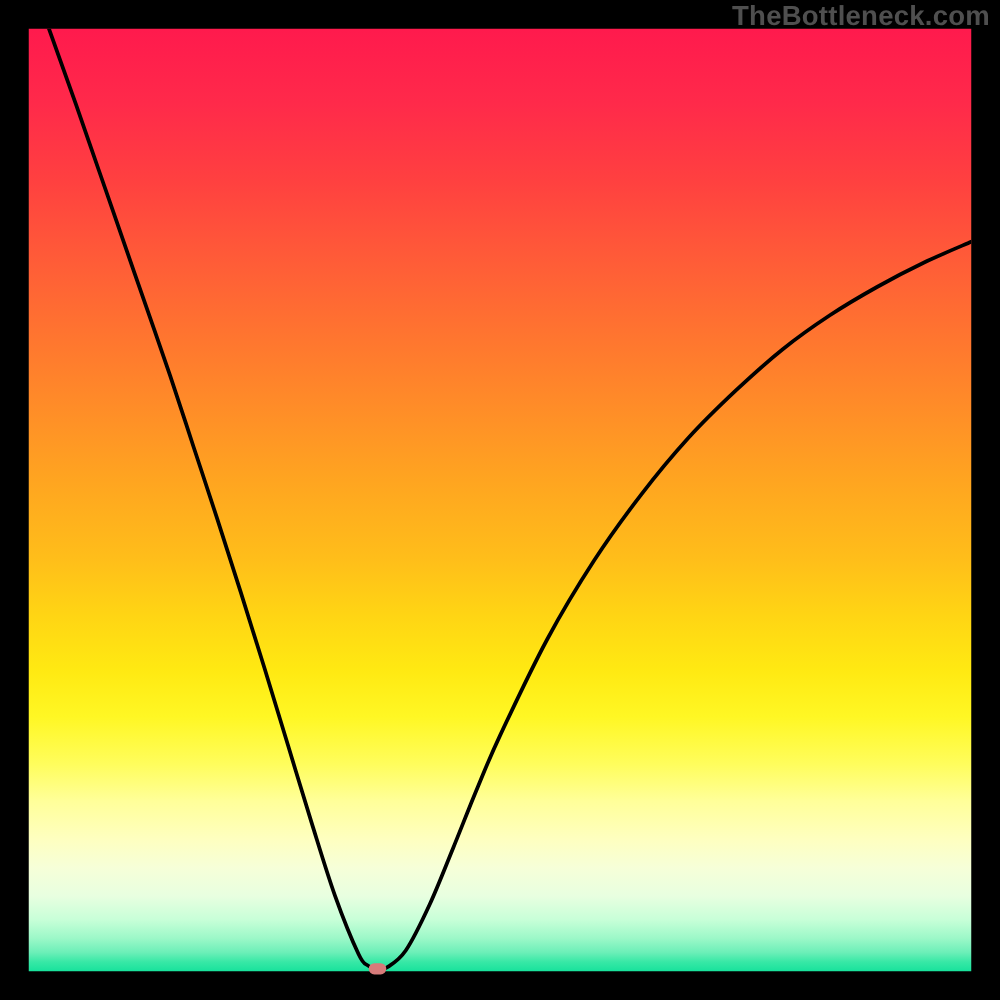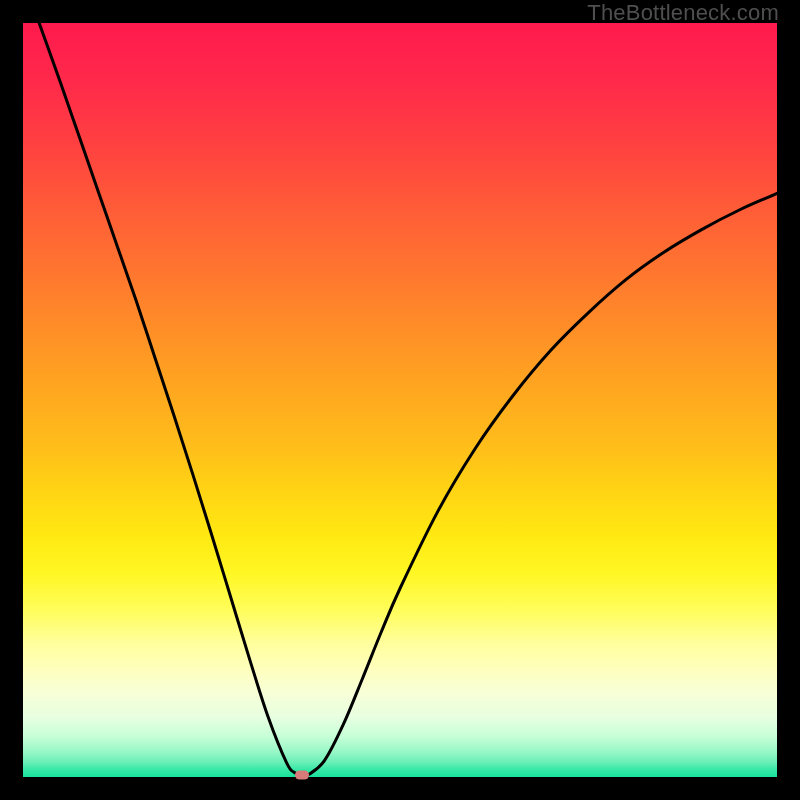--- a/index.html
+++ b/index.html
@@ -59,24 +59,24 @@
   .marker {
     position: absolute;
     width: 14px;
     height: 9px;
     border-radius: 5px;
     transform: translate(-50%, -50%);
   }
   .watermark {
     position: absolute;
     top: 0px;
-    right: 21px;
+    right: 8px;
     color: #4f4f4f;
     font-size: 22px;
-    font-weight: 400;
+    font-weight: 700;
     letter-spacing: 0.2px;
     user-select: none;
   }
 </style>
 </head>
 <body>
 
 <div class="watermark">TheBottleneck.com</div>
 
 <div class="frame">

